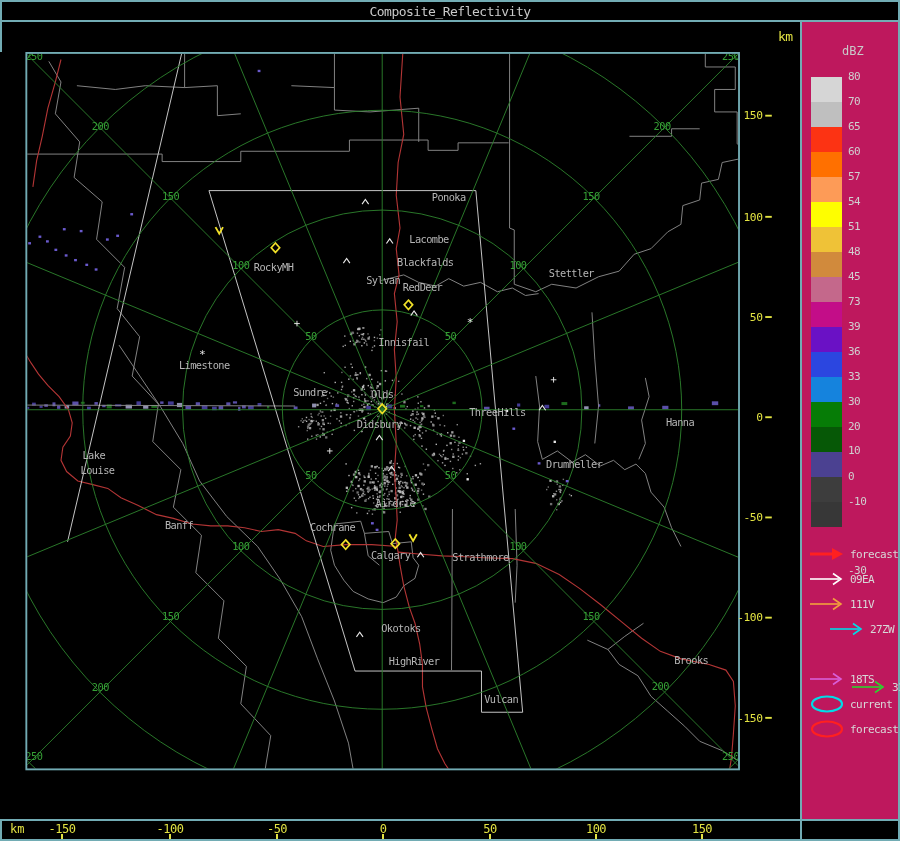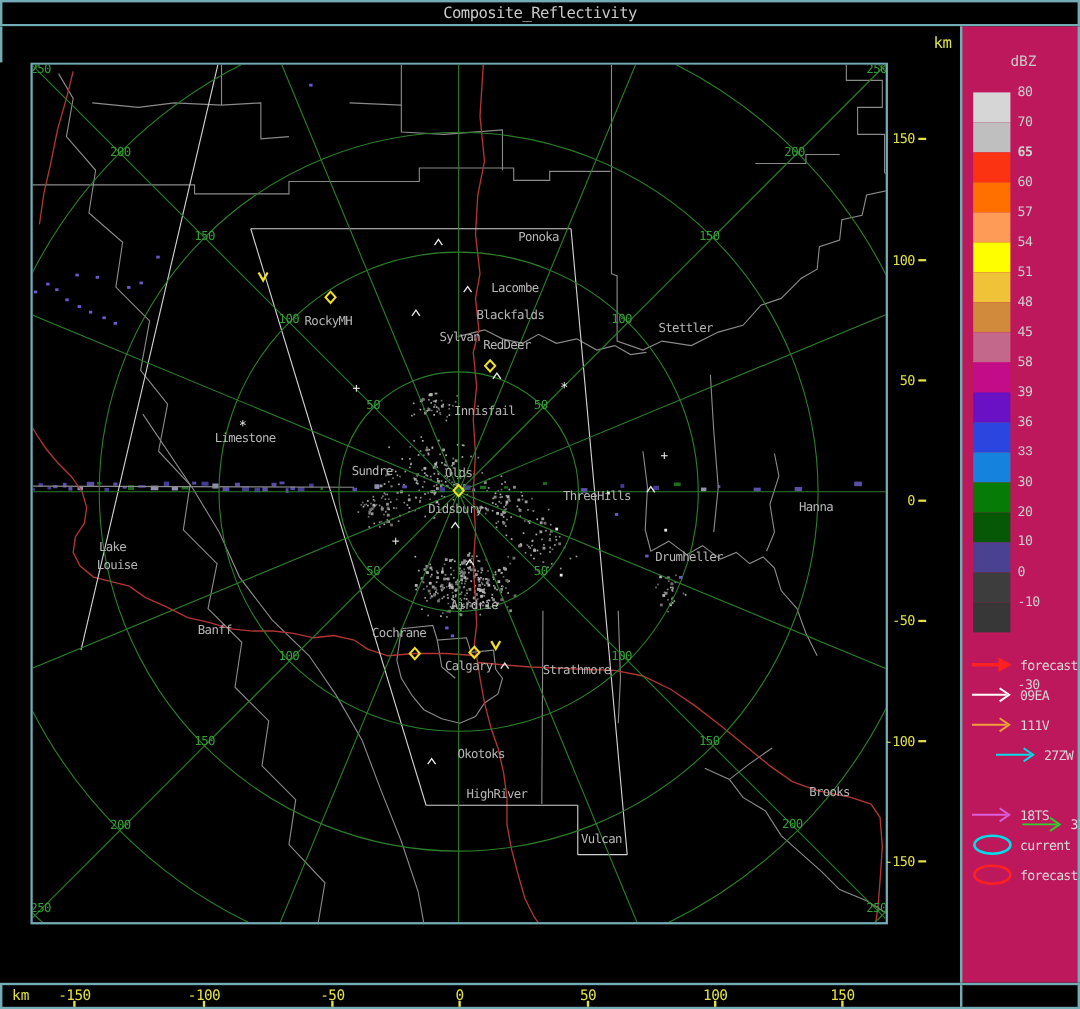--- a/index.html
+++ b/index.html
@@ -969,31 +969,31 @@
         <div class="swatch" style="top: 305px; background: rgb(106, 17, 197);"></div>
         <div class="swatch" style="top: 330px; background: rgb(43, 70, 224);"></div>
         <div class="swatch" style="top: 355px; background: rgb(21, 131, 221);"></div>
         <div class="swatch" style="top: 380px; background: rgb(6, 124, 6);"></div>
         <div class="swatch" style="top: 405px; background: rgb(6, 88, 6);"></div>
         <div class="swatch" style="top: 430px; background: rgb(75, 65, 145);"></div>
         <div class="swatch" style="top: 455px; background: rgb(61, 61, 61);"></div>
         <div class="swatch" style="top: 480px; background: rgb(55, 55, 55);"></div>
         <div class="dbzlbl" style="top: 49px;">80</div>
         <div class="dbzlbl" style="top: 74px;">70</div>
-        <div class="dbzlbl" style="top: 99px; font-weight: bold;">65</div>
+        <div class="dbzlbl" style="top: 99px;">65</div>
         <div class="dbzlbl" style="top: 124px;">60</div>
         <div class="dbzlbl" style="top: 149px;">57</div>
         <div class="dbzlbl" style="top: 174px;">54</div>
         <div class="dbzlbl" style="top: 199px;">51</div>
         <div class="dbzlbl" style="top: 224px;">48</div>
         <div class="dbzlbl" style="top: 249px;">45</div>
-        <div class="dbzlbl" style="top: 274px;">58</div>
+        <div class="dbzlbl" style="top: 274px;">73</div>
         <div class="dbzlbl" style="top: 299px;">39</div>
         <div class="dbzlbl" style="top: 324px;">36</div>
-        <div class="dbzlbl" style="top: 349px; font-family: Liberation Mono, monospace;">33</div>
+        <div class="dbzlbl" style="top: 349px;">33</div>
         <div class="dbzlbl" style="top: 374px;">30</div>
         <div class="dbzlbl" style="top: 399px;">20</div>
         <div class="dbzlbl" style="top: 411px; margin-top: 12px;">10</div>
         <div class="dbzlbl" style="top: 449px;">0</div>
         <div class="dbzlbl" style="top: 474px;">-10</div>
         <div class="dbzlbl" style="top: 499px; margin-top: 44px;">-30</div>
       </div>
     <div id="legend">
         <div class="leg-item" style="top: 523px;">
           <svg width="40" height="18" class="leg-icon">

